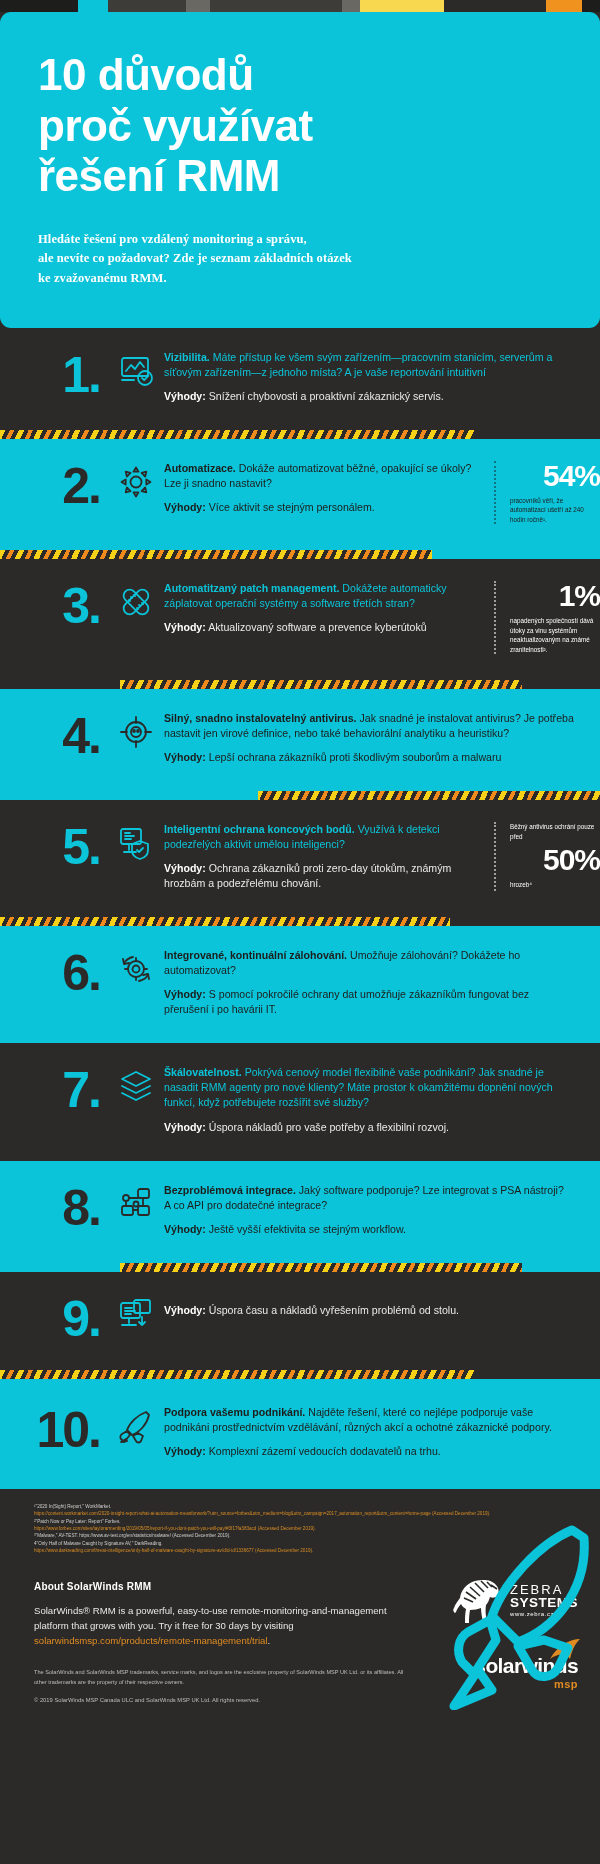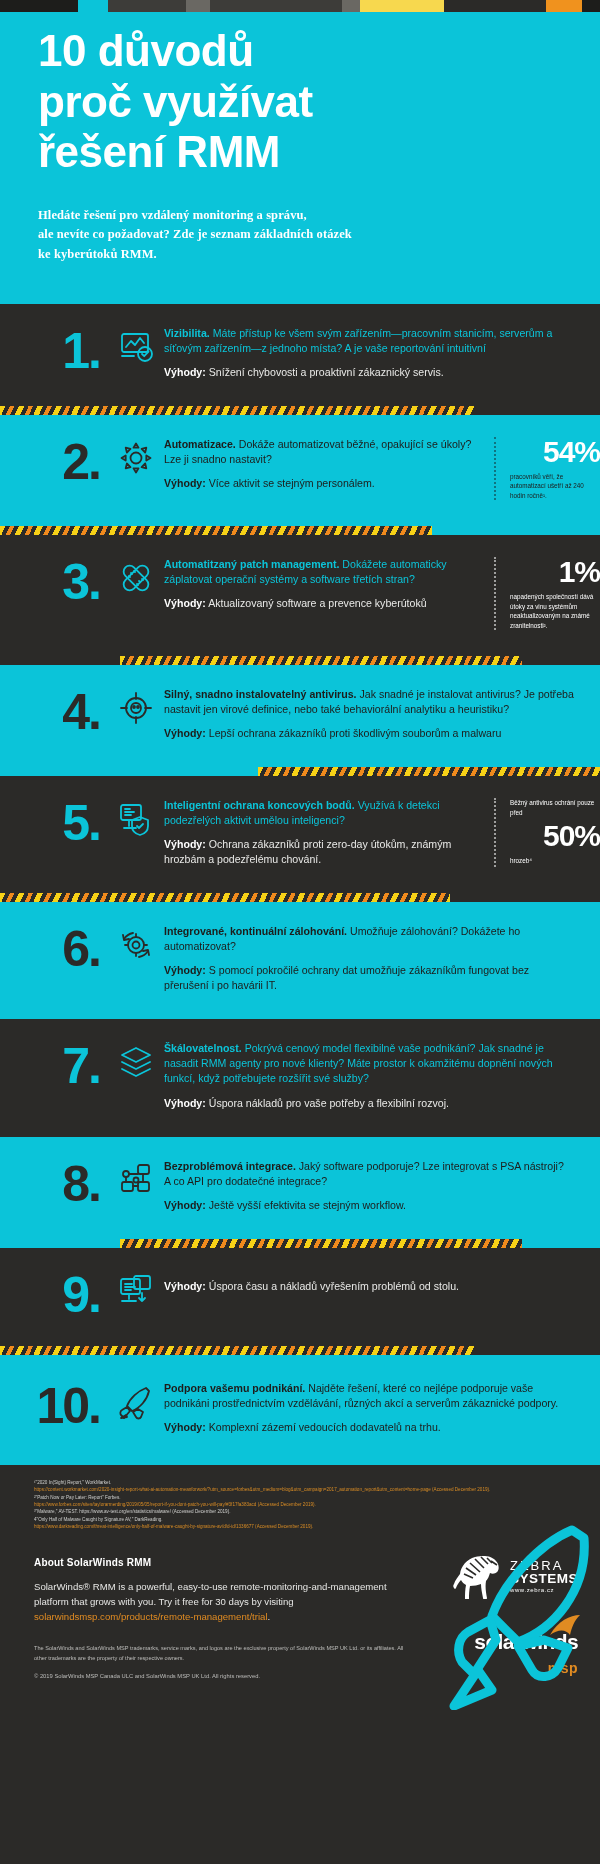--- a/index.html
+++ b/index.html
@@ -9,21 +9,21 @@
     font-family:"Liberation Sans", sans-serif;
     overflow:hidden; position:relative;
   }
   .page { width:600px; height:1864px; position:relative; background:#2b2a28; }
 
   
   .topstrip { display:flex; width:100%; height:12px; }
   .topstrip > i { display:block; height:100%; }
 
   
-  .hero { background:#0bc4d9; padding:14px 0 40px 38px; }
+  .hero { background:#0bc4d9; padding:38px 0 40px 38px;border-radius:11px; }
   .hero h1 {
     color:#ffffff; font-size:44px; line-height:1.15; font-weight:bold;
     letter-spacing:-0.5px;
   }
   .hero .sub {
     margin-top:28px; color:#ffffff; font-size:12.5px; font-weight:bold;
     line-height:1.55; letter-spacing:0.1px;font-family:Liberation Serif, serif;
   }
 
   
@@ -109,21 +109,21 @@
   .copy { margin-top:9px; color:#bdbdbb; font-size:5.8px; }
 
   
   .zebra { position:absolute; right:22px; top:18px; display:flex; align-items:center; gap:7px; }
   .zebra .ztext { color:#ffffff; line-height:1; }
   .zebra .ztext .l1 { font-size:13px; letter-spacing:2px; }
   .zebra .ztext .l2 { font-size:13.5px; font-weight:bold; letter-spacing:0.5px; }
   .zebra .ztext .l3 { font-size:6px; letter-spacing:0.6px; margin-top:2px; }
   .sw { position:absolute; right:22px; top:96px; text-align:right; }
   .sw .swname { color:#ffffff; font-size:21px; font-weight:bold; letter-spacing:-0.6px; line-height:1; }
-  .sw .swmsp { color:#e08b22; font-size:14px; font-weight:bold; letter-spacing:0.5px; margin-top:8px; }
+  .sw .swmsp { color:#e08b22; font-size:11px; font-weight:bold; letter-spacing:0.5px; margin-top:2px; }
   .sw .swmark { position:absolute; right:-4px; top:-16px; }
 </style>
 </head>
 <body>
 
 <div class="page">
 
   <div class="topstrip" id="topstrip">
       <i style="background: rgb(29, 29, 27); width: 13%;"></i>
       <i style="background: rgb(11, 196, 217); width: 5%;"></i>
@@ -139,21 +139,21 @@
 
   <div class="hero">
     <h1>
       <span>10 důvodů</span><br>
       <span>proč využívat</span><br>
       <span>řešení RMM</span>
     </h1>
     <div class="sub">
       <span>Hledáte řešení pro vzdálený monitoring a správu,</span><br>
       <span>ale nevíte co požadovat? Zde je seznam základních otázek</span><br>
-      <span>ke kyberútoků RMM.</span>
+      <span>ke zvažovanému RMM.</span>
     </div>
   </div>
 
   <div id="list">
       <div class="row dark" style="padding: 22px 0px 26px;">
         <div class="numcell">1.</div>
         <div class="iconcell">
           <svg viewBox="0 0 36 36" fill="none" stroke-width="1.8" stroke-linecap="round" stroke-linejoin="round">
             <rect x="4" y="5" width="26" height="18" rx="2"></rect>
             <path d="M8 18l5-6 4 4 5-7 4 5"></path>
@@ -332,21 +332,21 @@
         <div class="numcell">10.</div>
         <div class="iconcell">
           <svg viewBox="0 0 36 36" fill="none" stroke-width="1.8" stroke-linecap="round" stroke-linejoin="round">
             <path d="M28 4C20 7 12 14 9 22l5 5C22 24 29 16 31 7z"></path>
             <path d="M9 23l-5 3c-2 1-2 4-1 5l3 3 6-7z"></path>
             <path d="M15 28l3 5c1 2 4 2 5 0l2-5-5-3z"></path>
             <path d="M8 31L3 34l6-1z"></path>
           </svg>
         </div>
         <div class="textcell">
-          <div class="q"><b>Podpora vašemu podnikání.</b><span> Najděte řešení, které co nejlépe podporuje vaše podnikáni prostřednictvím vzdělávání, různých akcí a serverům zákaznické podpory.</span></div>
+          <div class="q"><b>Podpora vašemu podnikání.</b><span> Najděte řešení, které co nejlépe podporuje vaše podnikáni prostřednictvím vzdělávání, různých akcí a ochotné zákaznické podpory.</span></div>
           <div class="adv"><b>Výhody:</b><span> Komplexní zázemí vedoucích dodavatelů na trhu.</span></div>
         </div>
         <div style="width: 20px; flex: 0 0 20px;"></div>
       </div>
     </div>
 
   <svg class="rocket" viewBox="0 0 150 190">
     <g fill="none" stroke="#0bc4d9" stroke-width="9" stroke-linejoin="round" stroke-linecap="round">
       <path d="M128 10 C95 24 60 62 48 96 l26 26 C108 110 144 72 140 18 Z"></path>
       <path d="M46 100 L24 112 C14 118 12 132 18 142 l12 12 L52 120 Z"></path>

